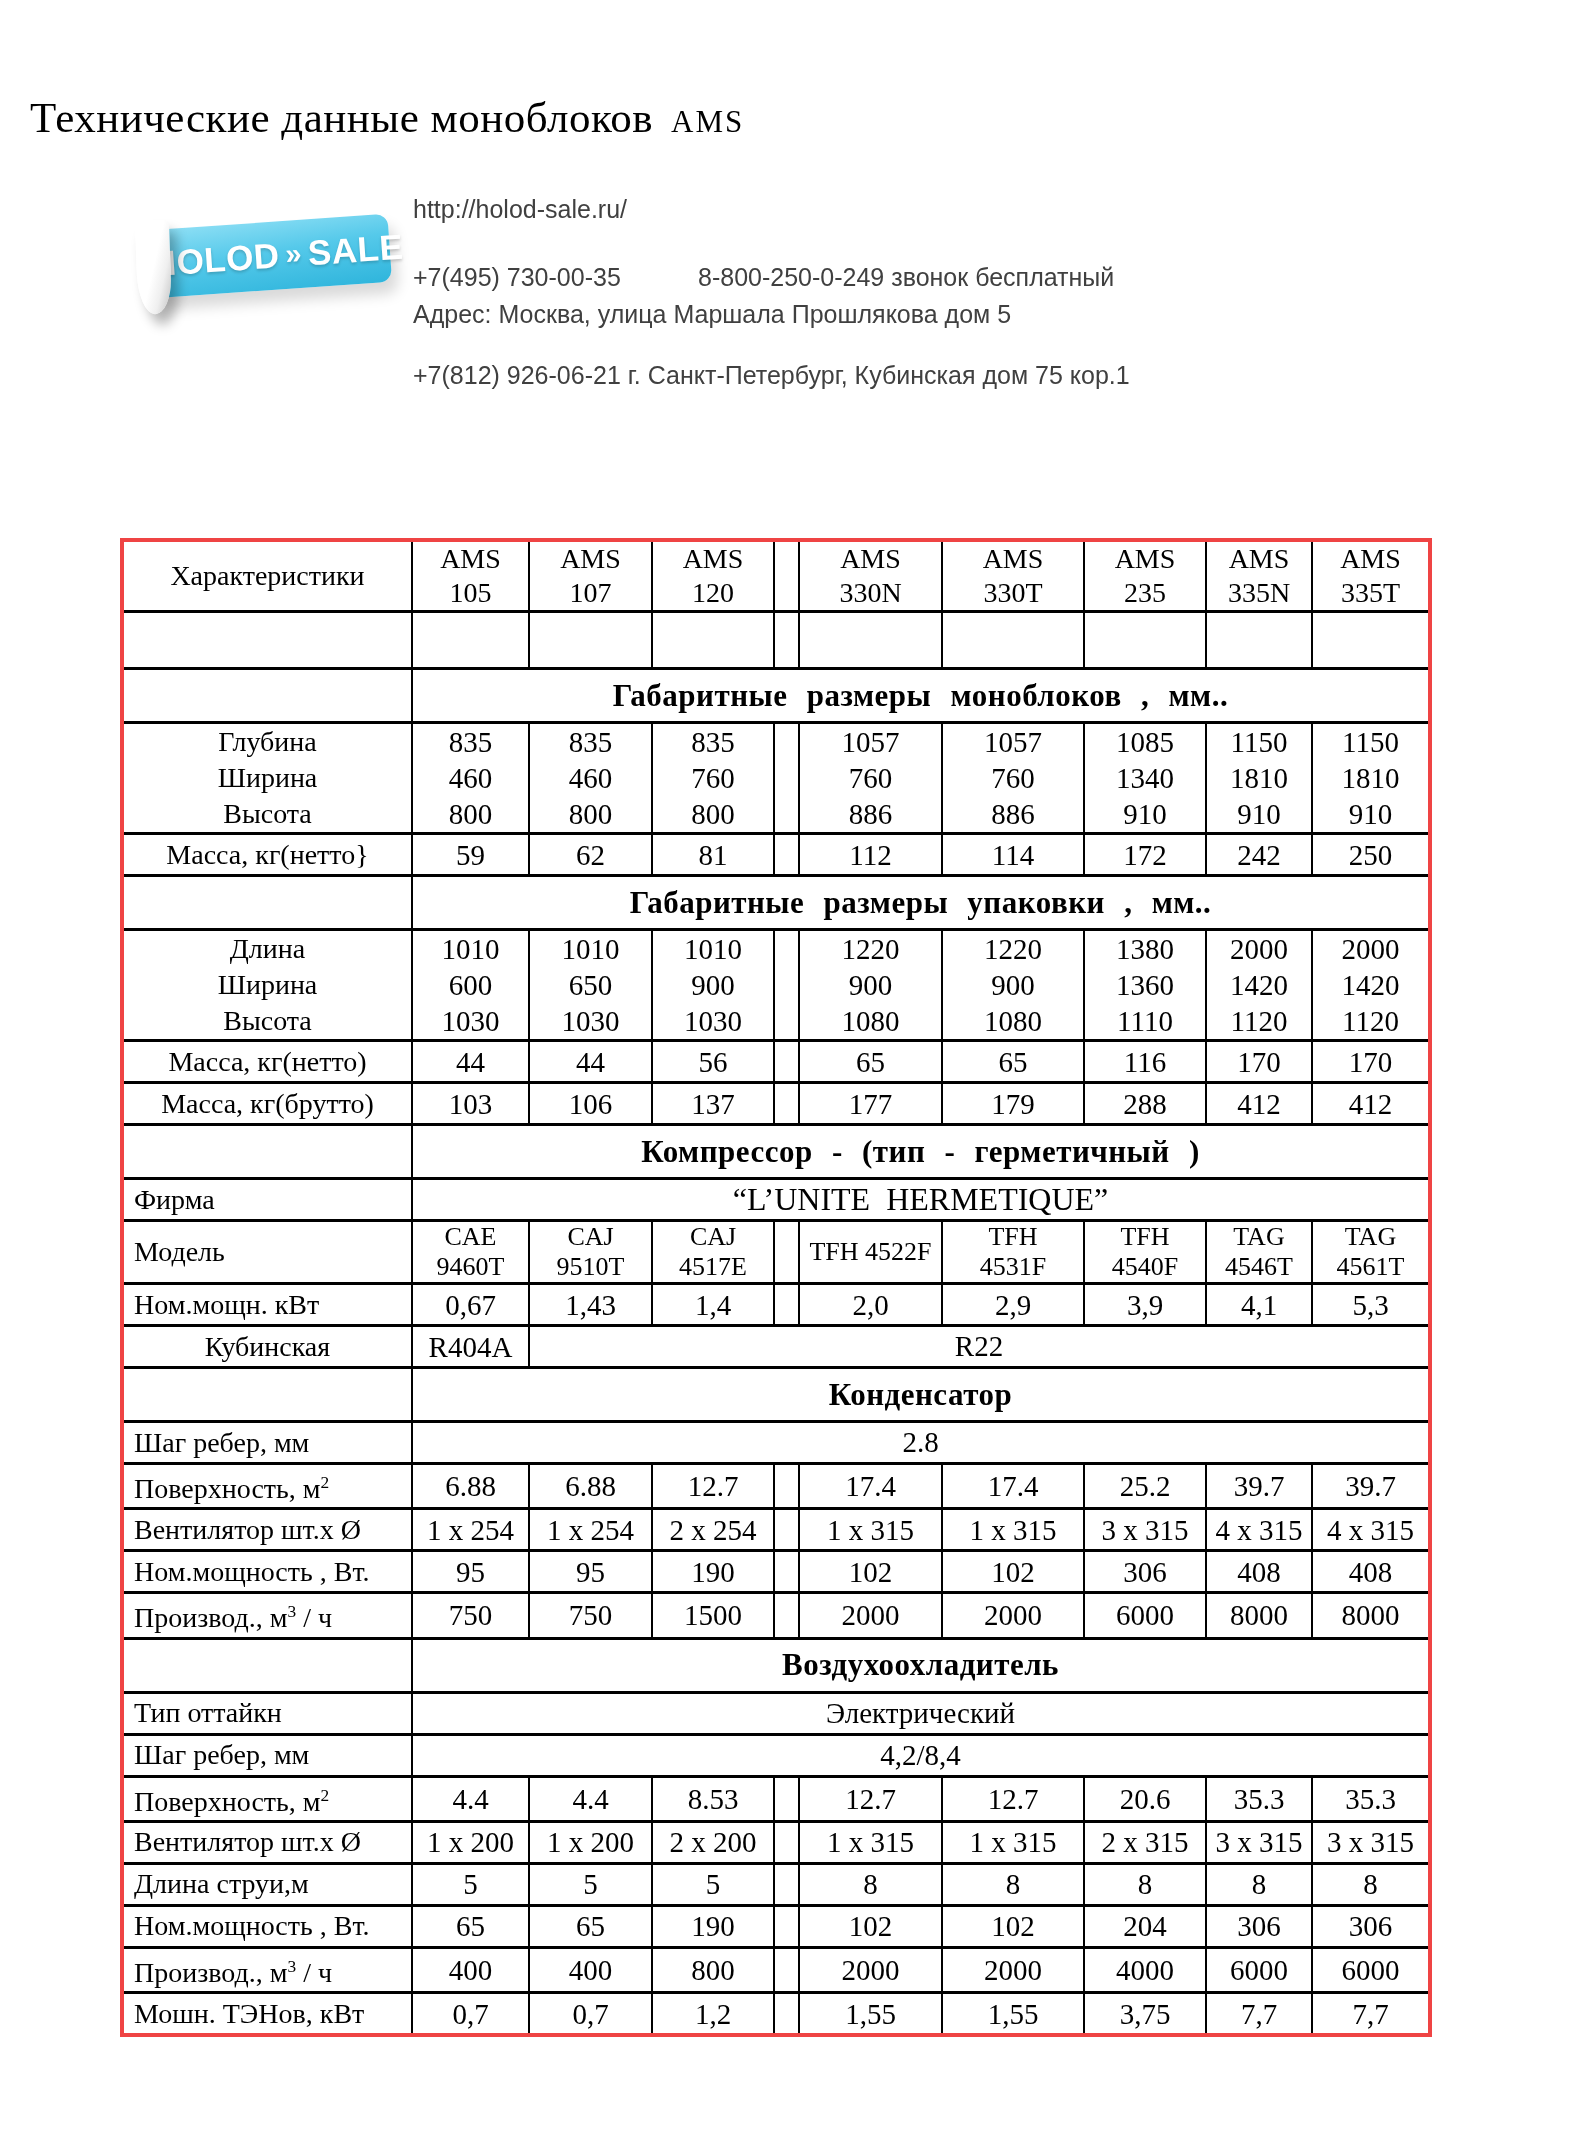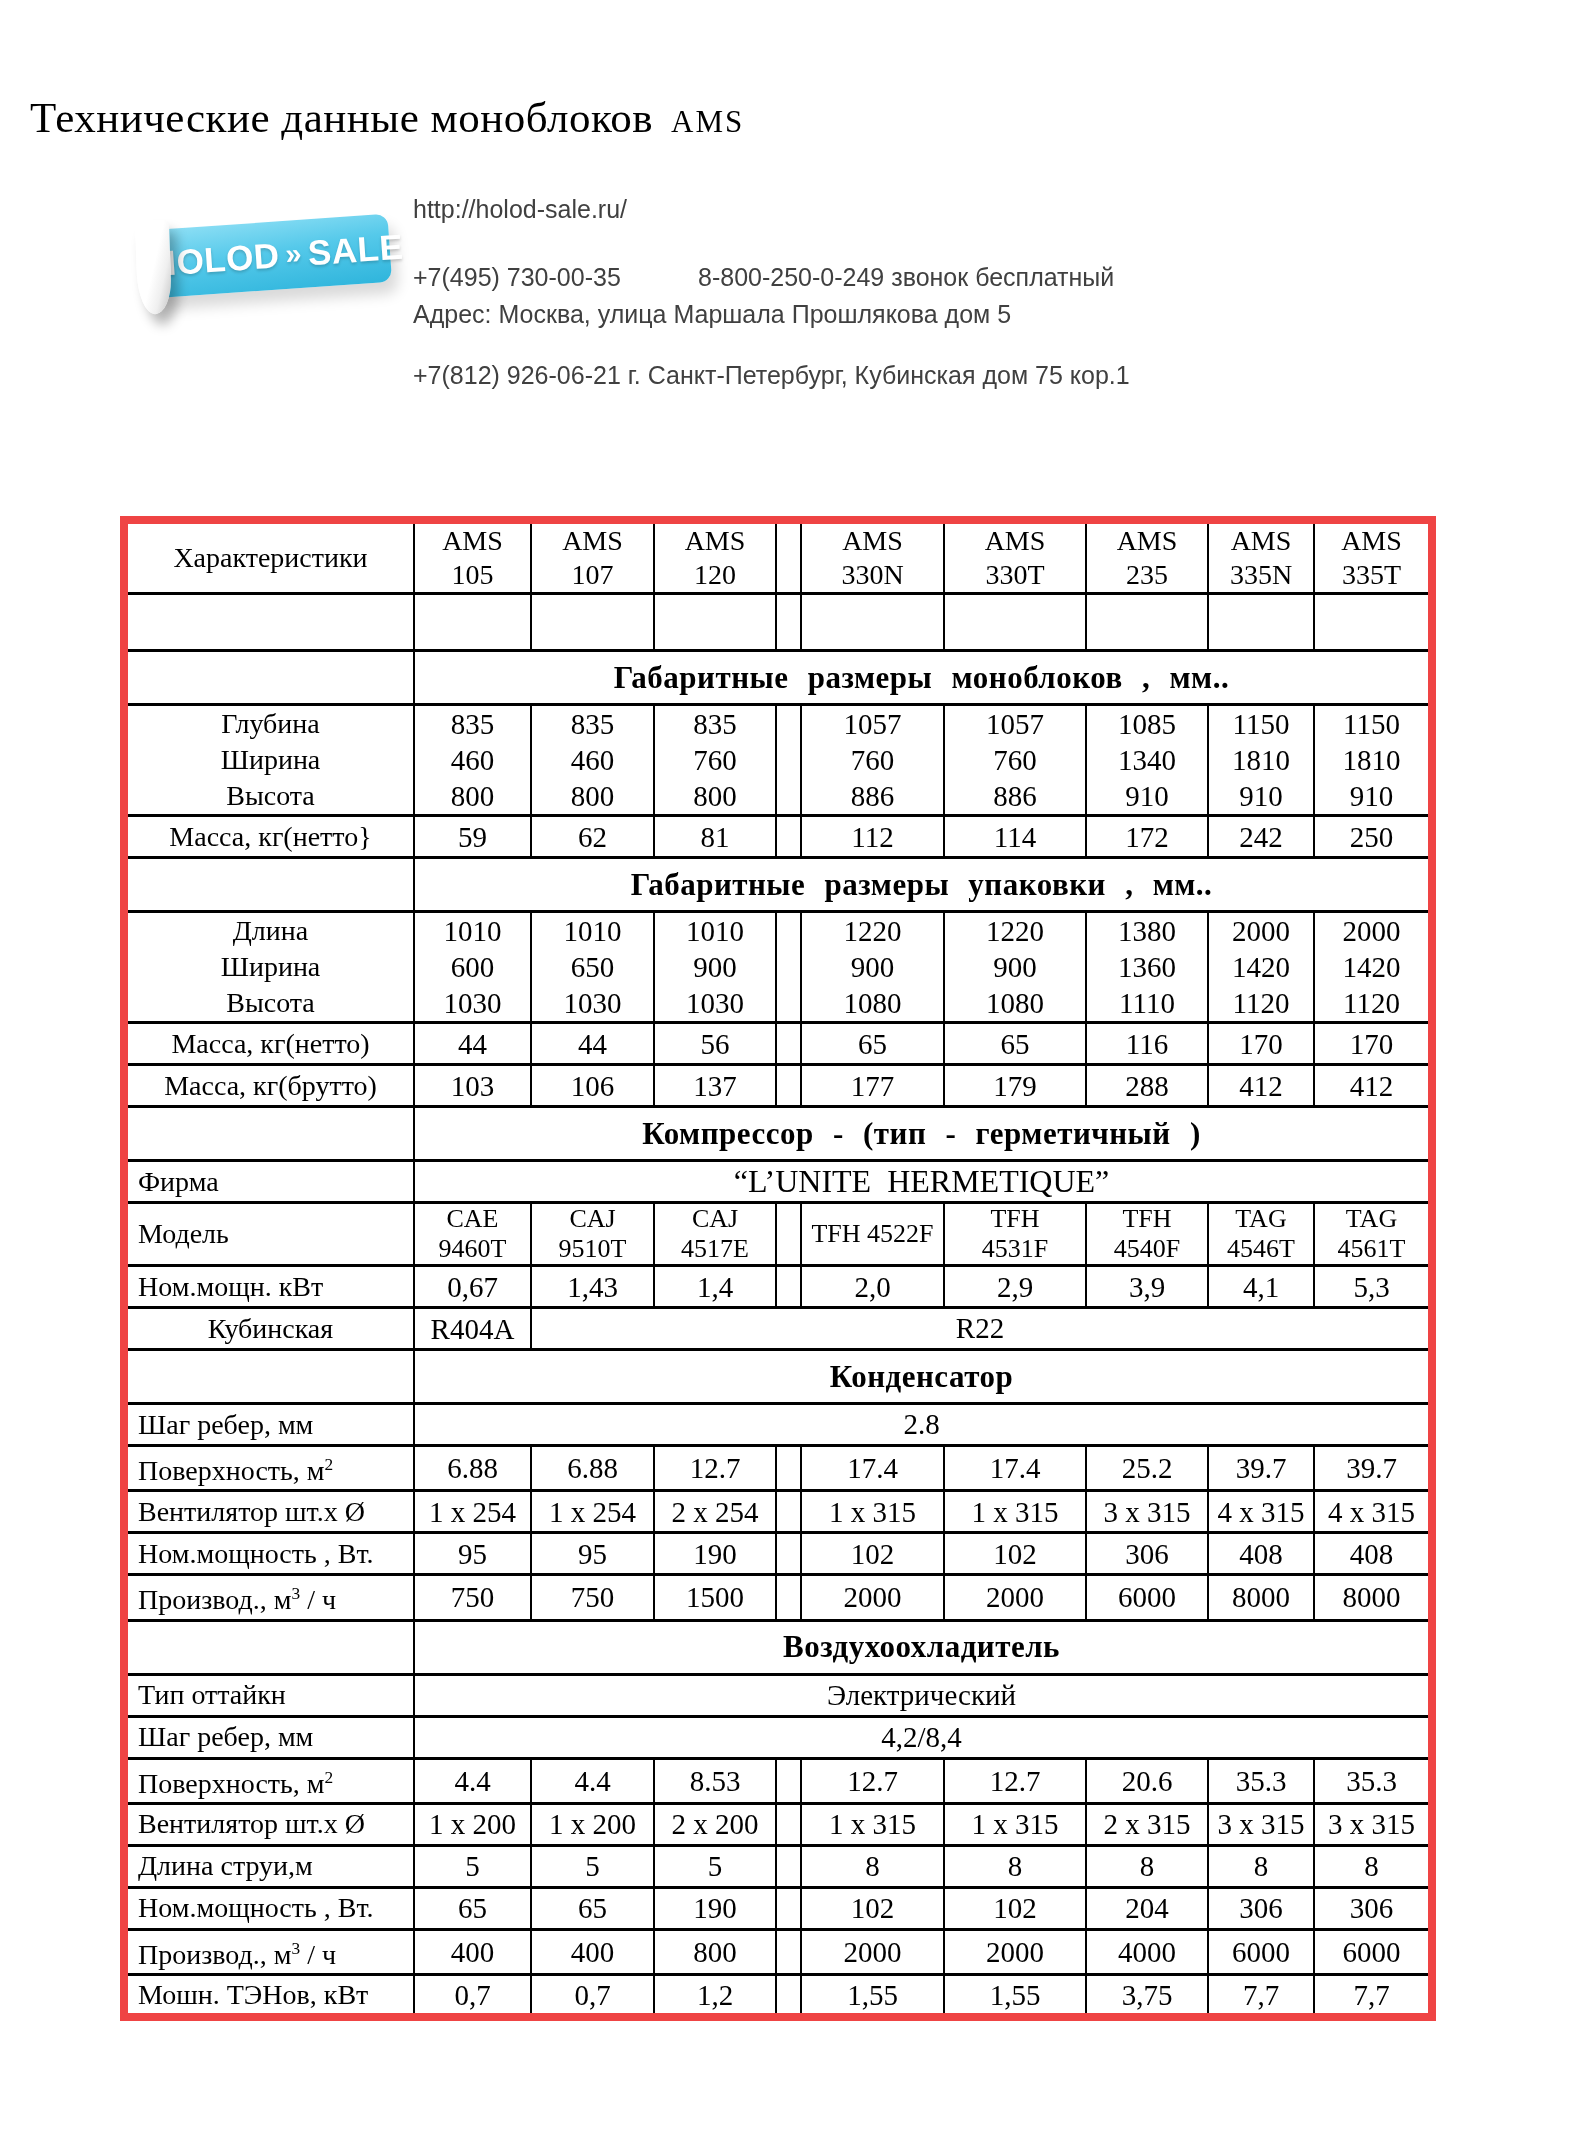--- a/index.html
+++ b/index.html
@@ -35,23 +35,23 @@
     position:absolute;left:413px;top:194px;
     font-family:"Liberation Sans",sans-serif;font-size:25px;color:#404040;
     line-height:31px;white-space:nowrap;
   }
   .website{margin-bottom:37px;}
   .phone-msk{display:inline-block;min-width:285px;}
   .addr{margin-top:6px;}
   .spb{margin-top:30px;}
   
   table.spec{
-    position:absolute;left:120px;top:516px;width:1312px;
+    position:absolute;left:120px;top:538px;width:1312px;
     border-collapse:collapse;table-layout:fixed;
-    font-size:29px;border:8px solid #ef4444;
+    font-size:29px;border:4px solid #ef4444;
   }
   table.spec td{
     border:2px solid #000;border-top-width:3px;border-bottom-width:3px;
     text-align:center;vertical-align:middle;padding:0;overflow:hidden;
   }
   td.lab{font-size:28px;}
   td.lab.l{text-align:left;padding-left:10px;font-family:Liberation Serif, serif;}
   .pre{white-space:pre-line;line-height:36px;}
   td.sec-title{font-weight:700;font-size:31px;word-spacing:11px;letter-spacing:.5px;margin-top:42px;}
   td.firm{word-spacing:8px;font-size:32px;}

